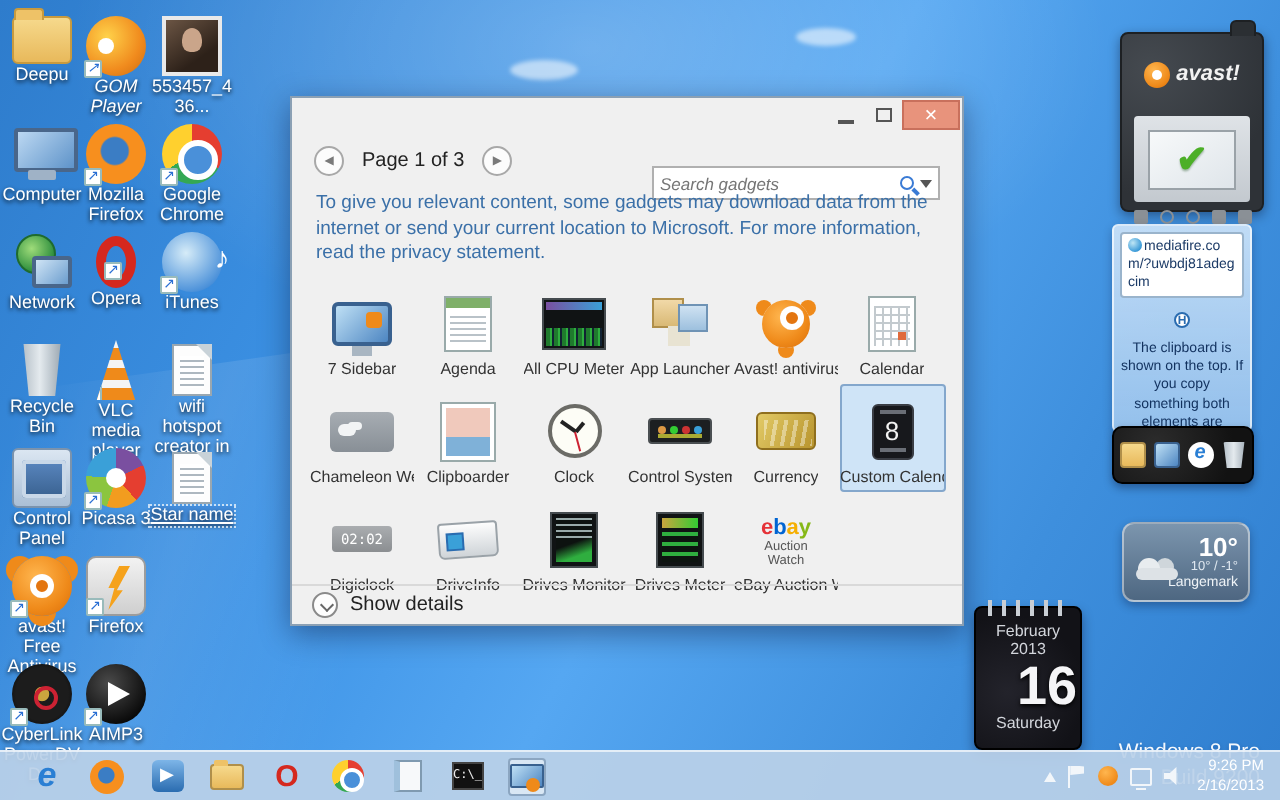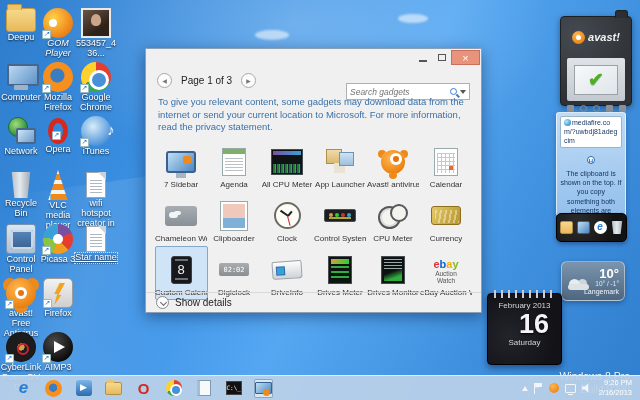--- a/index.html
+++ b/index.html
@@ -66,21 +66,21 @@
   .winbtns{ position:absolute; right:1px; top:1px; display:flex; }
   .wbtn{ width:19px; height:15px; display:flex; align-items:center; justify-content:center; font-size:10px; color:#444; cursor:pointer;}
   .wbtn .minglyph{ width:8px; height:2px; background:#555; margin-top:6px;}
   .wbtn .maxglyph{ width:8px; height:7px; border:1px solid #555;}
   .wbtn-close{ width:29px; background:#e8937c; color:#fff; font-size:11px; border:1px solid #c9705c;}
   .toolbar{ height:26px; display:flex; align-items:center; padding:0 11px;}
   .navbtn{ width:15px; height:15px; border-radius:50%; border:1px solid #a8a8a8; background:#fcfcfc; color:#7a7a7a;
     font-size:6px; display:flex; align-items:center; justify-content:center; cursor:pointer;}
   .pagelabel{ font-size:10px; color:#222; margin:0 9px;}
   .tspacer{ flex:1; }
-  .searchbox{ width:124px; height:17px; background:#fff; border:1px solid #b0b0b0; display:flex; align-items:center; padding:0 3px;margin-top:23px;}
+  .searchbox{ width:144px; height:17px; background:#fff; border:1px solid #b0b0b0; display:flex; align-items:center; padding:0 3px;margin-top:23px;}
   .searchbox input{ flex:1; min-width:0; border:none; outline:none; font-size:8.5px; font-style:italic; color:#555; font-family:"Liberation Sans",sans-serif; background:transparent;}
   .mag{ width:7px; height:7px; border:1.5px solid #3a7bd5; border-radius:50%; position:relative; margin-right:3px;}
   .mag::after{ content:""; position:absolute; width:4px; height:1.5px; background:#3a7bd5; transform:rotate(45deg); left:5px; top:6px;}
   .scaret{ width:0; height:0; border:3px solid transparent; border-top:4px solid #555; margin-top:3px;}
   .infobar{ padding:3px 12px 0; font-size:9.5px; line-height:1.32; color:#3b70a8;}
   .grid{ display:grid; grid-template-columns:repeat(6,53px); justify-content:center; padding:4px 0 0; }
   .tile{ height:54px; display:flex; flex-direction:column; align-items:center; justify-content:flex-end; padding-bottom:2px; border:1px solid transparent; cursor:pointer;}
   .tile.sel{ background:#cfe4f7; border:1px solid #84a7cc; border-radius:2px;}
   .tile .ticon{ height:36px; display:flex; align-items:center; justify-content:center; position:relative;}
   .tile .tlabel{ font-size:8px; color:#333; max-width:52px; white-space:nowrap; overflow:hidden;}
@@ -185,21 +185,21 @@
     background:linear-gradient(rgba(130,150,170,.92), rgba(80,100,122,.92)); border:1px solid rgba(255,255,255,.45); box-shadow:0 2px 5px rgba(0,0,30,.3);
     display:flex; align-items:center; padding:2px 5px; }
   .wcloud{ position:relative; width:24px; height:14px; margin-top:4px;}
   .wcloud::before{ content:""; position:absolute; left:2px; top:3px; width:11px; height:11px; border-radius:50%; background:#e8ecef; box-shadow:8px -1px 0 -1px #cfd6db;}
   .wcloud::after{ content:""; position:absolute; left:1px; bottom:0; width:21px; height:6px; border-radius:4px; background:#dde2e6;}
   .wright{ flex:1; text-align:right; line-height:1.05;}
   .wtemp{ color:#fff; font-size:13px; font-weight:bold;}
   .wrange{ color:#dfe8f0; font-size:6.5px;}
   .wcity{ color:#eef3f7; font-size:7px;}
 
-  #flipcal{ position:absolute; left:487px; top:293px; width:75px; height:72px; border-radius:4px;
+  #flipcal{ position:absolute; left:487px; top:303px; width:54px; height:72px; border-radius:4px;
     background:radial-gradient(circle at 30% 60%, #23232b, #121217 70%); border:1px solid #000; box-shadow:0 3px 6px rgba(0,0,30,.4);
     text-align:center; }
   #flipcal::before{ content:""; position:absolute; top:-4px; left:4px; right:4px; height:8px;
     background:repeating-linear-gradient(90deg, transparent 0 2px, #c9ced4 2px 4px, transparent 4px 7px);}
   .fcmonth{ margin-top:7px; color:#d3d6dc; font-size:8px;}
   .fcday{ color:#f5f5f7; font-size:27px; line-height:1.05; font-weight:bold; text-shadow:0 1px 2px #000;margin-left:19px;}
   .fcweekday{ color:#d3d6dc; font-size:8px;}
 
   
   #watermark{ position:absolute; left:518px; top:370px; width:112px; text-align:right; color:rgba(255,255,255,.95);
@@ -440,26 +440,20 @@
         <div class="tlabel">Clock</div>
       </div>
       <div class="tile">
         <div class="ticon">
             <div class="t-ctrlsys"></div>
           </div>
         <div class="tlabel">Control System</div>
       </div>
       <div class="tile">
         <div class="ticon">
-            <div class="t-cpum"></div>
-          </div>
-        <div class="tlabel">CPU Meter</div>
-      </div>
-      <div class="tile">
-        <div class="ticon">
             <div class="t-curr"></div>
           </div>
         <div class="tlabel">Currency</div>
       </div>
 
       <div class="tile sel">
         <div class="ticon">
           <div class="t-ccal">
               <span class="ccd">8</span>
             </div>
@@ -475,29 +469,29 @@
         <div class="tlabel">Digiclock</div>
       </div>
       <div class="tile">
         <div class="ticon">
             <div class="t-drive"></div>
           </div>
         <div class="tlabel">DriveInfo</div>
       </div>
       <div class="tile">
         <div class="ticon">
+            <div class="t-dark t-dmon"></div>
+          </div>
+        <div class="tlabel">Drives Monitor</div>
+      </div>
+      <div class="tile">
+        <div class="ticon">
             <div class="t-dark t-dmeter"></div>
           </div>
         <div class="tlabel">Drives Meter</div>
-      </div>
-      <div class="tile">
-        <div class="ticon">
-            <div class="t-dark t-dmon"></div>
-          </div>
-        <div class="tlabel">Drives Monitor</div>
       </div>
       <div class="tile">
         <div class="ticon t-ebay">
           <div>
             <span class="eb"><i>e</i><i>b</i><i>a</i><i>y</i></span>
             <span class="ebl">Auction</span>
             <span class="ebl">Watch</span>
           </div>
         </div>
         <div class="tlabel">eBay Auction W...</div>

